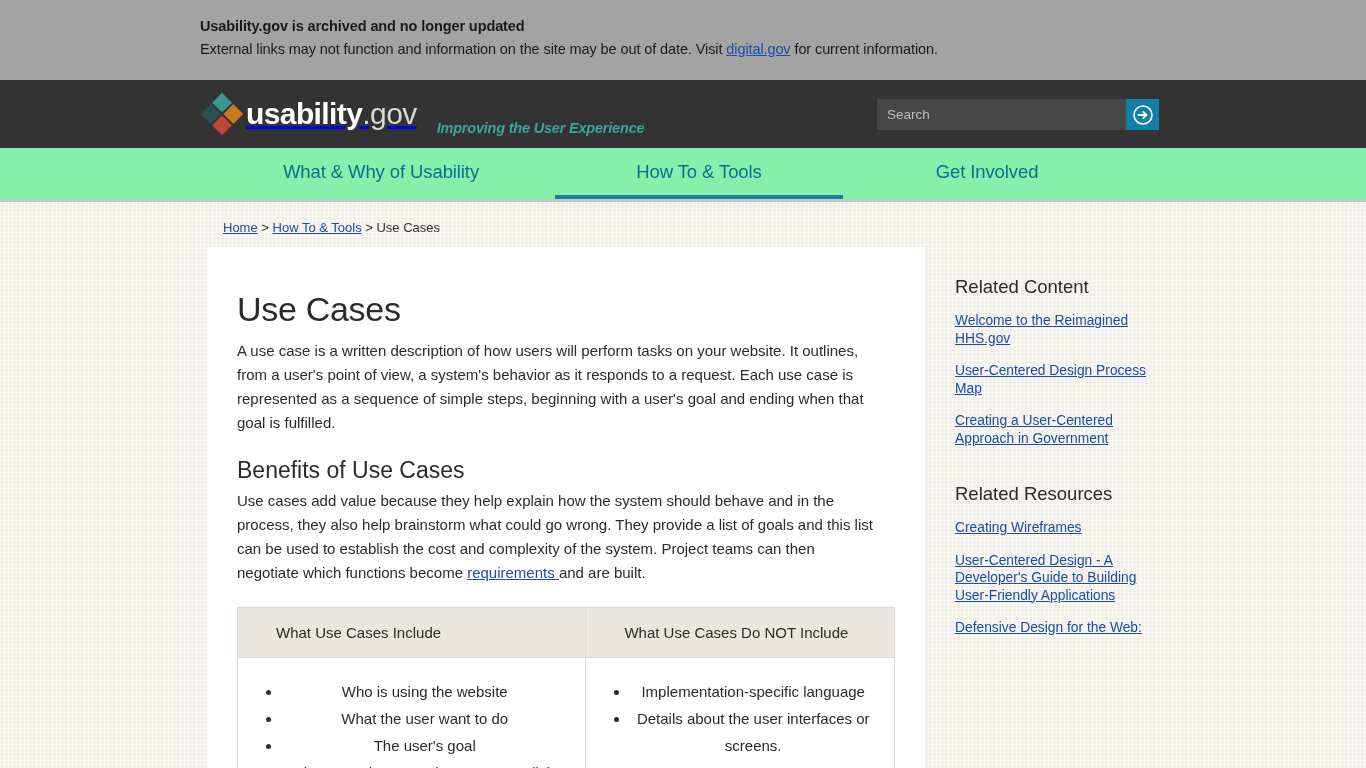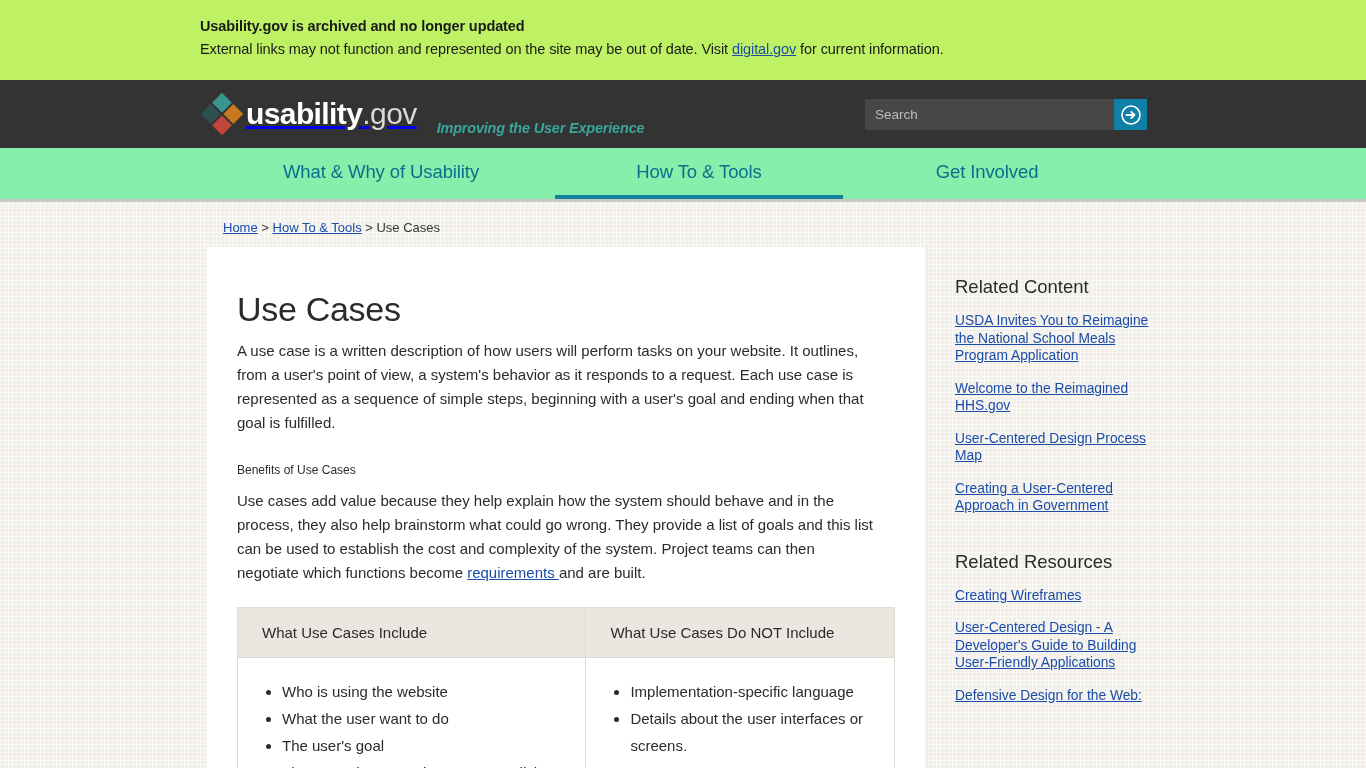--- a/index.html
+++ b/index.html
@@ -15,21 +15,21 @@
       linear-gradient(rgba(255,255,255,0.55) 1px, transparent 1px),
       linear-gradient(90deg, rgba(255,255,255,0.55) 1px, transparent 1px),
       linear-gradient(rgba(215,207,194,0.30) 1px, transparent 1px),
       linear-gradient(90deg, rgba(215,207,194,0.30) 1px, transparent 1px);
     background-size: 4px 4px, 4px 4px, 16px 16px, 16px 16px;
     color: #222;
   }
 
   
   .archive-banner {
-    background: #bef264;
+    background: #a3a3a3;
     padding: 16px 14px 14px 0;
     width: 100%;
     height: 80px;
   }
   .banner-inner { width: 980px; margin: 0 auto; padding-left: 14px; }
   .banner-line1 {
     font-size: 14.5px; font-weight: bold; color: #1a1a1a;
     line-height: 20px; letter-spacing: -0.1px;
   }
   .banner-line2 {
@@ -76,21 +76,21 @@
   .tagline {
     margin-left: 20px;
     color: #3aa59a;
     font-style: italic; font-weight: bold;
     font-size: 14.5px;
     letter-spacing: -0.2px;
     margin-top: 28px;
   }
 
   .search-wrap {
-    position: absolute; right: 26px; top: 19px;
+    position: absolute; right: 14px; top: 19px;
     display: flex; align-items: stretch;
     width: 282px; height: 31px;
   }
   .search-input {
     flex: 1 1 auto;
     background: #474747;
     border: none;
     outline: none;
     color: #efefef;
     font-size: 13.5px;
@@ -160,48 +160,48 @@
   .page-title {
     font-size: 34px; font-weight: normal; color: #2b2b2b;
     margin: 0 0 10px 0; line-height: 40px; letter-spacing: -0.3px;
   }
   .body-p {
     font-size: 15px; line-height: 24px; color: #2b2b2b;
     margin: 0 0 22px 0;
   }
   .body-p a { color: #1b4ca8; text-decoration: underline; }
   .sub-title {
-    font-size: 12px; font-weight: normal; color: #2b2b2b;
+    font-size: 23px; font-weight: normal; color: #2b2b2b;
     margin: 0 0 6px 0; line-height: 26px;
   }
 
   
   .uc-table {
     border-collapse: collapse;
     width: 658px;
     margin-top: 14px;
     border: 1px solid #dedbd4;
   }
   .uc-table th {
     background: #eae7e1;
     text-align: left;
     font-size: 15px; font-weight: normal; color: #2b2b2b;
-    padding: 16px 20px 16px 24px;
+    padding: 16px 20px 16px 38px;
     border: 1px solid #dedbd4;
     vertical-align: middle;
   }
   .uc-table td {
     background: #ffffff;
     border: 1px solid #dedbd4;
     padding: 14px 18px 18px 18px;
     vertical-align: top;
   }
   .uc-table ul { margin: 6px 0 0 0; padding-left: 26px; }
   .uc-table li {
-    font-size: 15px; line-height: 27px; color: #2b2b2b;
+    font-size: 15px; line-height: 27px; color: #2b2b2b; text-align: center;
   }
   .col-a { width: 349px; }
   .col-b { width: 309px; }
 
   
   .sidebar {
     width: 216px;
     margin-left: 30px;
     padding-top: 28px;
   }
@@ -219,21 +219,21 @@
   }
   .side-link.clipped { margin-bottom: 0; }
 </style>
 </head>
 <body>
 
 <div class="archive-banner">
   <div class="banner-inner">
     <div class="banner-line1">Usability.gov is archived and no longer updated</div>
     <div class="banner-line2">
-      <span>External links may not function and represented on the site may be out of date. Visit </span><a href="#">digital.gov</a><span> for current information.</span>
+      <span>External links may not function and information on the site may be out of date. Visit </span><a href="#">digital.gov</a><span> for current information.</span>
     </div>
   </div>
 </div>
 
 <div class="site-header">
   <div class="header-inner">
 
     <a href="#" class="logo-wrap">
       <span class="logo-diamond">
         <span class="ld-tl"></span>
@@ -308,21 +308,20 @@
               </ul>
             </td>
           </tr>
         </tbody>
       </table>
     </div>
 
     <div class="sidebar">
 
       <h2 class="side-heading">Related Content</h2>
-      <a href="#" class="side-link">USDA Invites You to Reimagine the National School Meals Program Application</a>
       <a href="#" class="side-link">Welcome to the Reimagined HHS.gov</a>
       <a href="#" class="side-link">User-Centered Design Process Map</a>
       <a href="#" class="side-link">Creating a User-Centered Approach in Government</a>
 
       <h2 class="side-heading second">Related Resources</h2>
       <a href="#" class="side-link">Creating Wireframes</a>
       <a href="#" class="side-link">User-Centered Design - A Developer's Guide to Building User-Friendly Applications</a>
       <a href="#" class="side-link clipped">Defensive Design for the Web:</a>
     </div>
 

